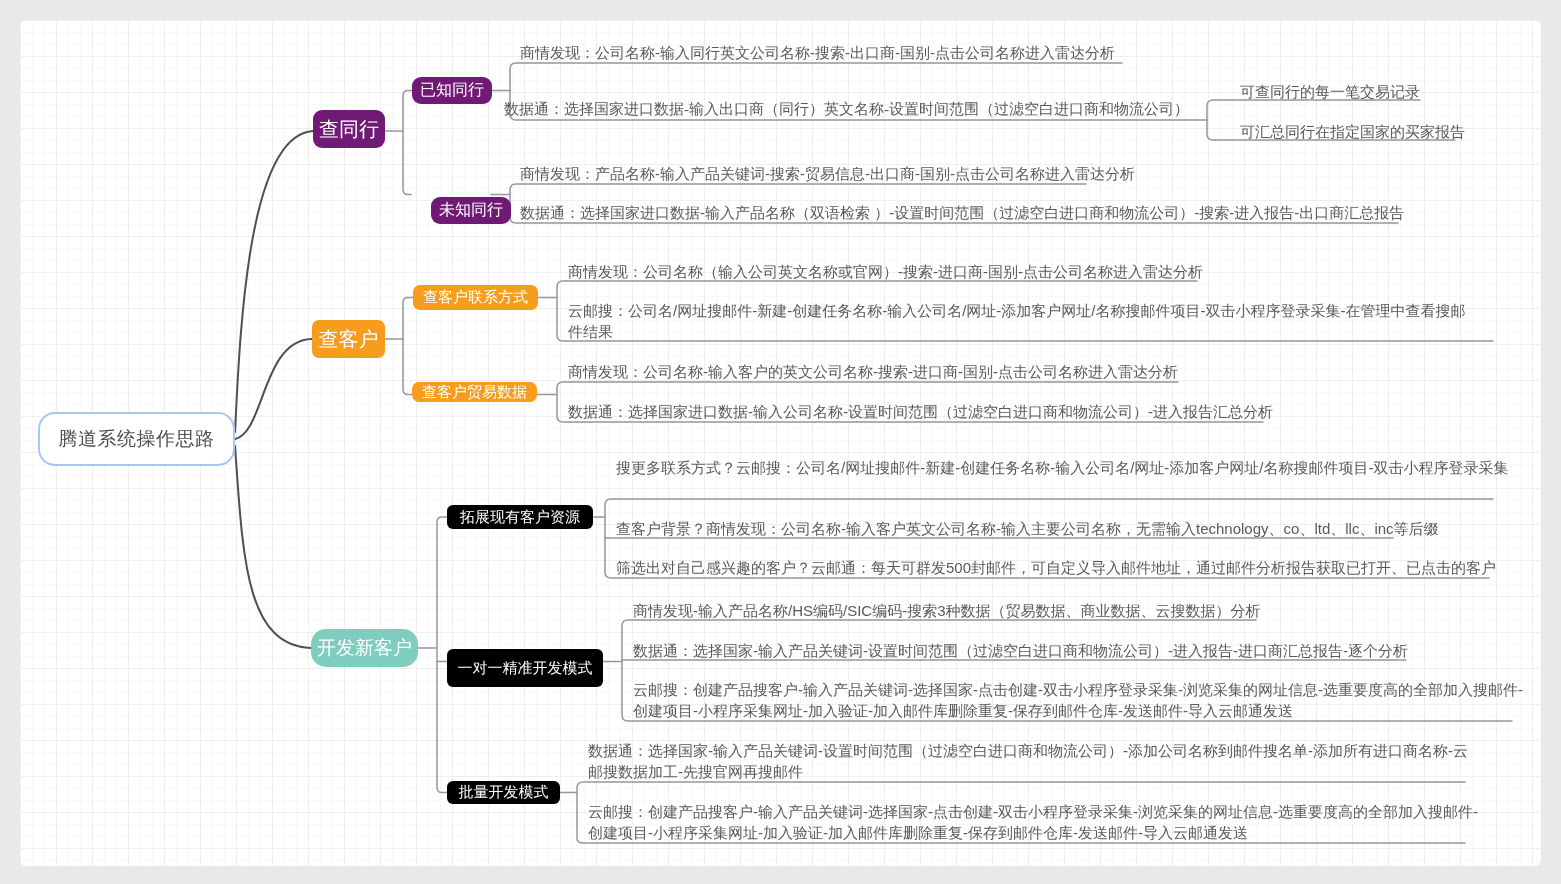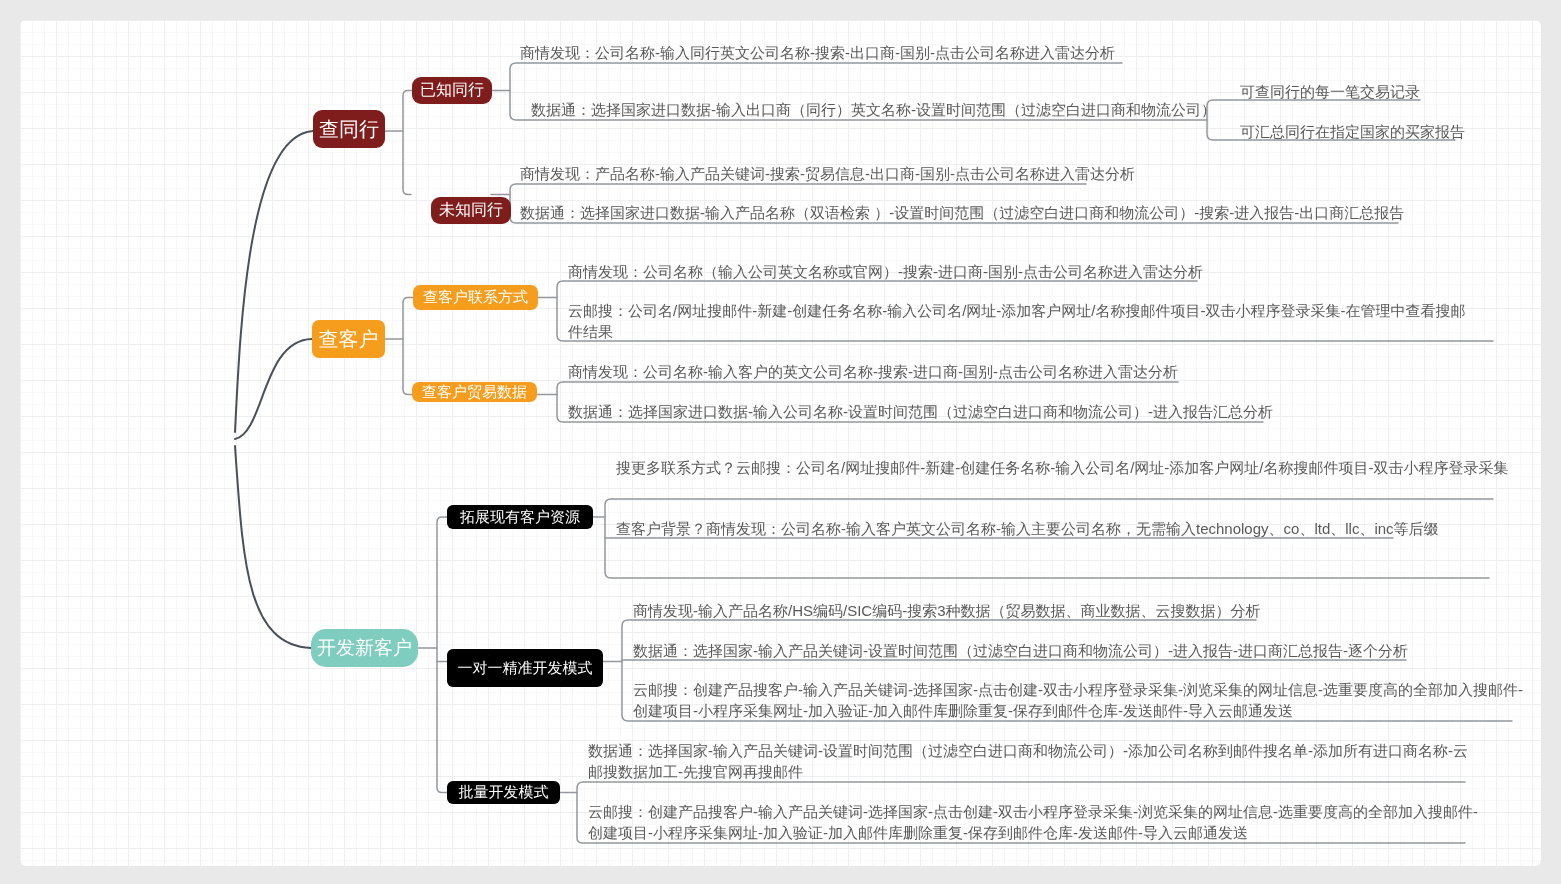--- a/index.html
+++ b/index.html
@@ -19,21 +19,21 @@
   .brk{fill:none;stroke:#94989c;stroke-width:1.5;stroke-linecap:round;}
   .node{
     position:absolute;display:flex;align-items:center;justify-content:center;
     color:#ffffff;border-radius:6px;box-sizing:border-box;white-space:nowrap;
     cursor:default;
   }
   .root{
     background:#ffffff;border:2px solid #a8c8f0;border-radius:17px;
     color:#4e4e4e;font-size:19px;letter-spacing:0.5px;
   }
-  .blue{background:#7f1d1d;border-radius:9px;}
+  .blue{background:#701a75;border-radius:9px;}
   .orange{background:#f79d1e;border-radius:7px;}
   .green{background:#7fcdbe;border-radius:15px;}
   .green2{background:#000000;border-radius:6px;}
   .fs20{font-size:20px;} .fs19{font-size:19px;} .fs16{font-size:16px;} .fs15{font-size:15px;}
   .leaf{
     position:absolute;color:#595959;font-size:15px;line-height:21px;
     white-space:nowrap;cursor:default;
   }
   .leaf.wrap{white-space:normal;word-break:break-all;}
 </style>
@@ -77,33 +77,36 @@
     <path class="brk" d="M605,538 L1393,538"></path>
 
     <path class="brk" d="M603,661.5 L622,661.5"></path>
     <path class="brk" d="M1256,620 L628,620 Q622,620 622,626 L622,715 Q622,721 628,721 L1512,721"></path>
     <path class="brk" d="M622,660 L1406,660"></path>
 
     <path class="brk" d="M560,792.5 L577,792.5"></path>
     <path class="brk" d="M1465,782 L583,782 Q577,782 577,788 L577,838 Q577,843 583,843 L1465,843"></path>
   </svg>
 
+  <div class="node root" style="left:38px;top:412px;width:197px;height:54px;">
+    <span>腾道系统操作思路</span>
+  </div>
 
   <div class="node blue fs20" style="left:313px;top:110px;width:72px;height:38px;">
     <span>查同行</span>
   </div>
   <div class="node blue fs16" style="left:412px;top:77px;width:80px;height:27px;">
     <span>已知同行</span>
   </div>
   <div class="node blue fs16" style="left:411px;top:197px;width:80px;height:27px;margin-left:20px;">
     <span>未知同行</span>
   </div>
 
   <div class="leaf" style="left:520px;top:42px;">商情发现：公司名称-输入同行英文公司名称-搜索-出口商-国别-点击公司名称进入雷达分析</div>
-  <div class="leaf" style="left:531px;top:99px;">数据通：选择国家进口数据-输入出口商（同行）英文名称-设置时间范围（过滤空白进口商和物流公司）</div>
+  <div class="leaf" style="left:504px;top:99px;font-family:Liberation Serif, serif;">数据通：选择国家进口数据-输入出口商（同行）英文名称-设置时间范围（过滤空白进口商和物流公司）</div>
   <div class="leaf" style="left:1240px;top:81px;">可查同行的每一笔交易记录</div>
   <div class="leaf" style="left:1240px;top:121px;">可汇总同行在指定国家的买家报告</div>
   <div class="leaf" style="left:520px;top:163px;">商情发现：产品名称-输入产品关键词-搜索-贸易信息-出口商-国别-点击公司名称进入雷达分析</div>
   <div class="leaf" style="left:520px;top:202px;">数据通：选择国家进口数据-输入产品名称（双语检索 ）-设置时间范围（过滤空白进口商和物流公司）-搜索-进入报告-出口商汇总报告</div>
 
   <div class="node orange fs20" style="left:312px;top:320px;width:73px;height:38px;">
     <span>查客户</span>
   </div>
   <div class="node orange fs15" style="left:413px;top:285px;width:125px;height:25px;">
     <span>查客户联系方式</span>
@@ -125,20 +128,21 @@
   </div>
   <div class="node green2 fs15" style="left:447px;top:649px;width:156px;height:38px;">
     <span>一对一精准开发模式</span>
   </div>
   <div class="node green2 fs15" style="left:447px;top:781px;width:113px;height:23px;">
     <span>批量开发模式</span>
   </div>
 
   <div class="leaf wrap" style="left:616px;top:457px;width:900px;">搜更多联系方式？云邮搜：公司名/网址搜邮件-新建-创建任务名称-输入公司名/网址-添加客户网址/名称搜邮件项目-双击小程序登录采集</div>
   <div class="leaf" style="left:616px;top:518px;">查客户背景？商情发现：公司名称-输入客户英文公司名称-输入主要公司名称，无需输入technology、co、ltd、llc、inc等后缀</div>
+  <div class="leaf" style="left:616px;top:557px;">筛选出对自己感兴趣的客户？云邮通：每天可群发500封邮件，可自定义导入邮件地址，通过邮件分析报告获取已打开、已点击的客户</div>
 
   <div class="leaf" style="left:633px;top:600px;">商情发现-输入产品名称/HS编码/SIC编码-搜索3种数据（贸易数据、商业数据、云搜数据）分析</div>
   <div class="leaf" style="left:633px;top:640px;">数据通：选择国家-输入产品关键词-设置时间范围（过滤空白进口商和物流公司）-进入报告-进口商汇总报告-逐个分析</div>
   <div class="leaf wrap" style="left:633px;top:679px;width:893px;">云邮搜：创建产品搜客户-输入产品关键词-选择国家-点击创建-双击小程序登录采集-浏览采集的网址信息-选重要度高的全部加入搜邮件-创建项目-小程序采集网址-加入验证-加入邮件库删除重复-保存到邮件仓库-发送邮件-导入云邮通发送</div>
 
   <div class="leaf wrap" style="left:588px;top:740px;width:890px;">数据通：选择国家-输入产品关键词-设置时间范围（过滤空白进口商和物流公司）-添加公司名称到邮件搜名单-添加所有进口商名称-云邮搜数据加工-先搜官网再搜邮件</div>
   <div class="leaf wrap" style="left:588px;top:801px;width:893px;">云邮搜：创建产品搜客户-输入产品关键词-选择国家-点击创建-双击小程序登录采集-浏览采集的网址信息-选重要度高的全部加入搜邮件-创建项目-小程序采集网址-加入验证-加入邮件库删除重复-保存到邮件仓库-发送邮件-导入云邮通发送</div>
 </div>
 
 </body></html>

